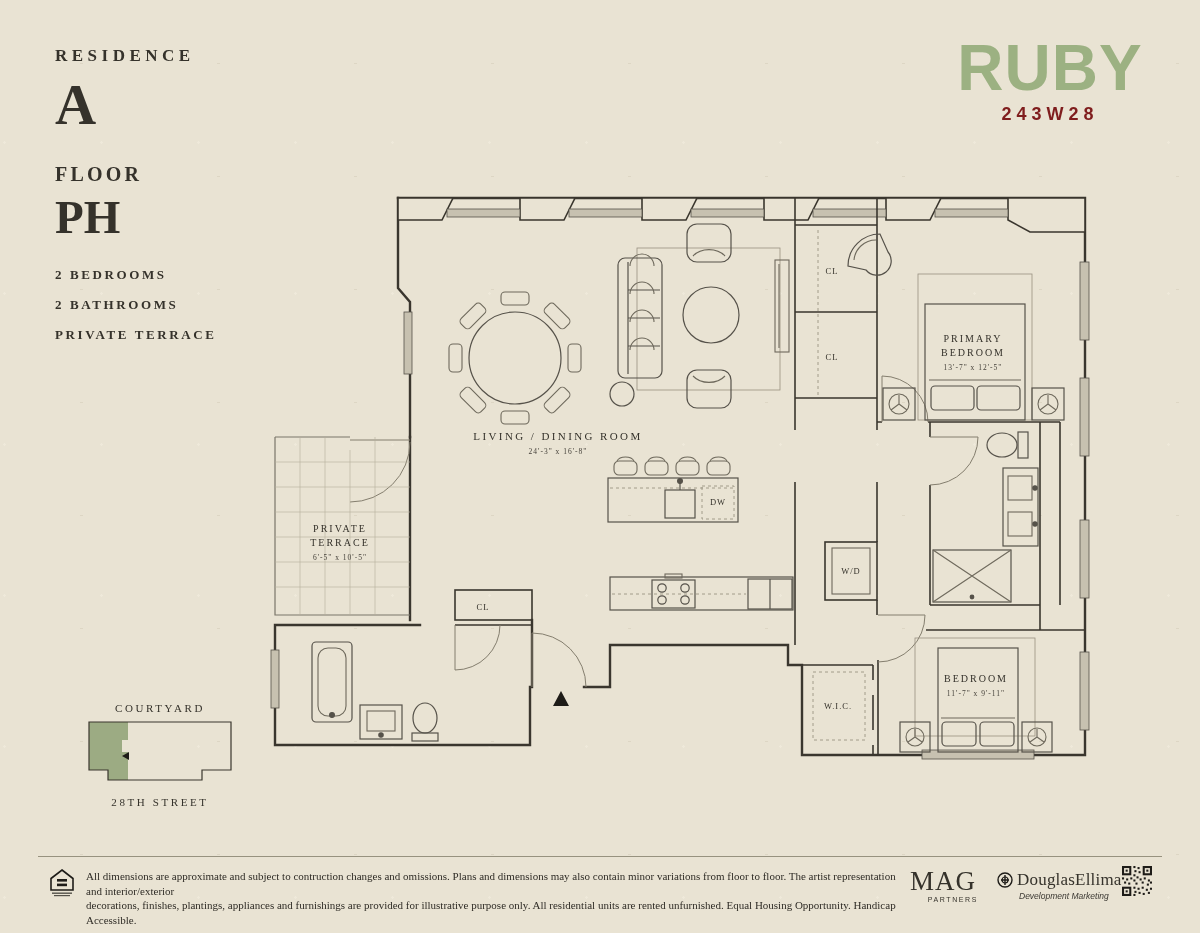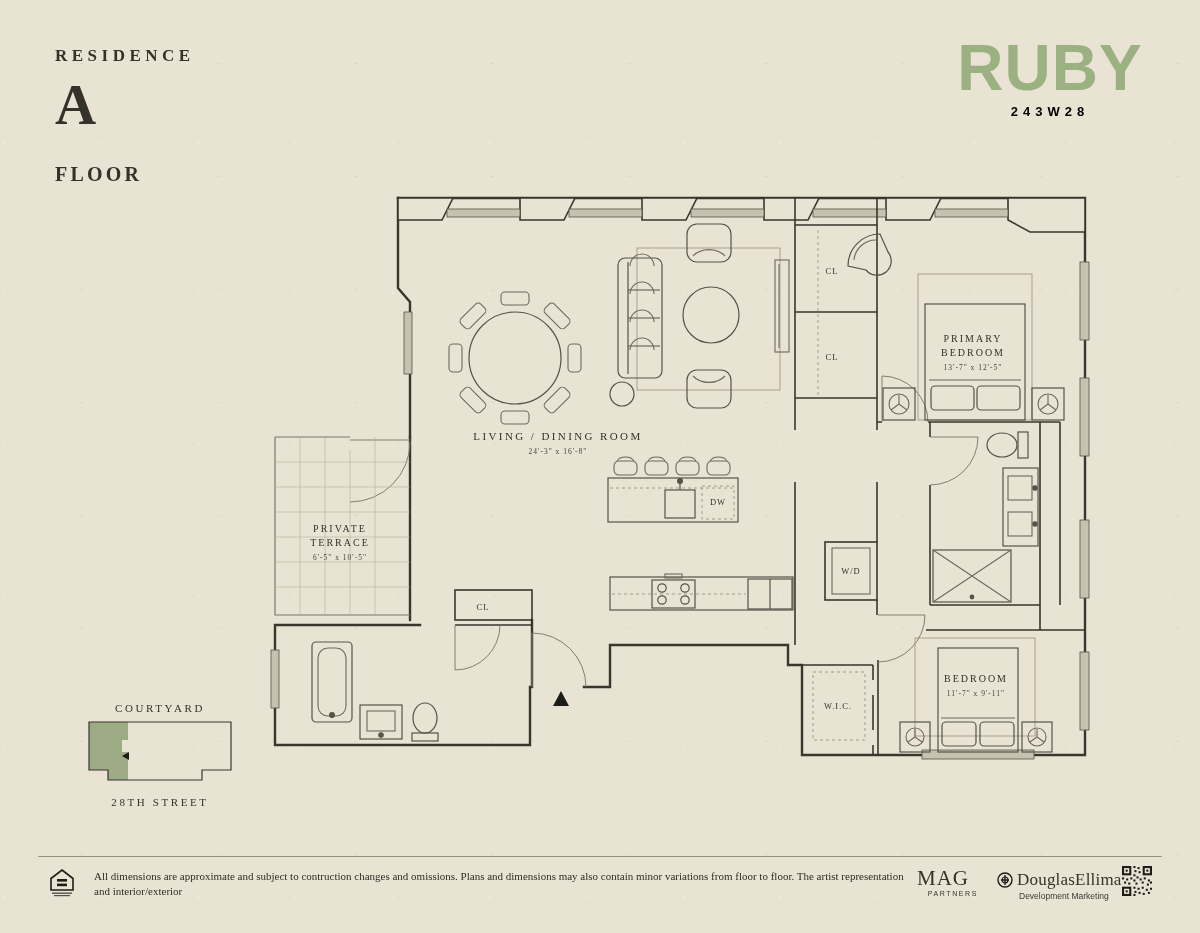--- a/index.html
+++ b/index.html
@@ -22,22 +22,22 @@
   .sb-tower{font-size:16px;letter-spacing:3.4px;margin-top:54px;}
   .sb-feats{margin-top:26px;}
   .sb-feat{font-size:13px;letter-spacing:2.6px;margin-top:14px;}
   
   .brand{position:absolute;left:950px;top:36px;width:200px;text-align:center;}
   .brand-name{
     font-family:"Liberation Sans",sans-serif;font-weight:900;font-size:64px;
     letter-spacing:1px;color:#9cb182;line-height:1;transform:scaleY(1.02);
   }
   .brand-addr{
-    font-family:"Liberation Sans",sans-serif;font-weight:800;font-size:13px;
-    letter-spacing:5px;color:#000000;margin-top:4px;
+    font-family:"Liberation Sans",sans-serif;font-weight:800;font-size:18px;
+    letter-spacing:5px;color:#7f1d1d;margin-top:4px;
   }
   
   .plan{position:absolute;left:270px;top:190px;}
   .wall{fill:none;stroke:#3a362e;stroke-width:2.4;stroke-linecap:square;}
   .wallt{fill:none;stroke:#3a362e;stroke-width:1.6;}
   .pier{fill:#e9e3d3;stroke:#3a362e;stroke-width:1.6;}
   .win{fill:#c7c1b0;stroke:#56524a;stroke-width:.8;}
   .furn{fill:none;stroke:#6e695c;stroke-width:1.1;}
   .furn2{fill:none;stroke:#56524a;stroke-width:1.2;}
   .rug{fill:none;stroke:#989180;stroke-width:.8;}
@@ -51,39 +51,45 @@
   text.small{font-family:"Liberation Serif",serif;font-size:8.5px;letter-spacing:1px;fill:#35322b;text-anchor:middle;}
   
   .keyplan{position:absolute;left:55px;top:702px;width:210px;text-align:center;}
   .kp-top,.kp-bottom{font-size:11px;letter-spacing:2.6px;}
   .kp-top{margin-bottom:6px;}
   .kp-bottom{margin-top:8px;}
   
   .footer-rule{position:absolute;left:38px;top:856px;width:1124px;border-top:1px solid #97927f;}
   .eho{position:absolute;left:50px;top:869px;}
   .disclaimer{
-    position:absolute;left:94px;top:869px;width:812px;
+    position:absolute;left:86px;top:869px;width:812px;
     font-size:11px;line-height:1.32;color:#2f2c26;
   }
   .mag{position:absolute;left:908px;top:868px;width:70px;text-align:center;}
-  .mag-name{font-size:21px;letter-spacing:1px;line-height:1;}
+  .mag-name{font-size:27px;letter-spacing:1px;line-height:1;}
   .mag-sub{font-family:"Liberation Sans",sans-serif;font-size:7px;letter-spacing:1.6px;text-align:right;margin-top:1px;}
   .elliman{position:absolute;left:997px;top:870px;}
   .el-row{display:flex;align-items:center;gap:4px;}
   .el-name{font-size:17px;letter-spacing:.2px;}
-  .el-sub{font-family:"Liberation Sans",sans-serif;font-size:8.5px;color:#3c3933;margin-top:1px;margin-left:22px;}
+  .el-sub{font-family:"Liberation Sans",sans-serif;font-size:8.5px;color:#3c3933;margin-top:1px;margin-left:22px;font-style:italic;}
   .qr{position:absolute;left:1122px;top:866px;}
 </style>
 </head>
 <body>
 
 <div class="sidebar">
   <div class="sb-label">RESIDENCE</div>
   <div class="sb-big">A</div>
   <div class="sb-label2">FLOOR</div>
+  <div class="sb-big2">PH</div>
+  <div class="sb-feats">
+    <div class="sb-feat">2 BEDROOMS</div>
+    <div class="sb-feat">2 BATHROOMS</div>
+    <div class="sb-feat">PRIVATE TERRACE</div>
+  </div>
 </div>
 
 <div class="brand">
   <div class="brand-name">RUBY</div>
   <div class="brand-addr">243W28</div>
 </div>
 
 <svg class="plan" width="820" height="570" viewBox="0 0 820 570">
 
   <g>
@@ -364,20 +370,21 @@
 <svg class="eho" width="24" height="28" viewBox="0 0 24 28">
   <path d="M12,1 L23,9.5 V21 H1 V9.5 Z" fill="none" stroke="#1e1c18" stroke-width="1.6"></path>
   <rect x="7" y="10" width="10" height="2.6" fill="#1e1c18"></rect>
   <rect x="7" y="14.6" width="10" height="2.6" fill="#1e1c18"></rect>
   <rect x="2" y="23.5" width="20" height="1.4" fill="#55524a"></rect>
   <rect x="4" y="26" width="16" height="1.2" fill="#55524a"></rect>
 </svg>
 
 <div class="disclaimer">
   <div>All dimensions are approximate and subject to contruction changes and omissions. Plans and dimensions may also contain minor variations from floor to floor. The artist representation and interior/exterior</div>
+  <div>decorations, finishes, plantings, appliances and furnishings are provided for illustrative purpose only. All residential units are rented unfurnished. Equal Housing Opportunity. Handicap Accessible.</div>
 </div>
 
 <div class="mag">
   <div class="mag-name">MAG</div>
   <div class="mag-sub">PARTNERS</div>
 </div>
 
 <div class="elliman">
   <div class="el-row">
     <svg width="16" height="16" viewBox="0 0 16 16">

